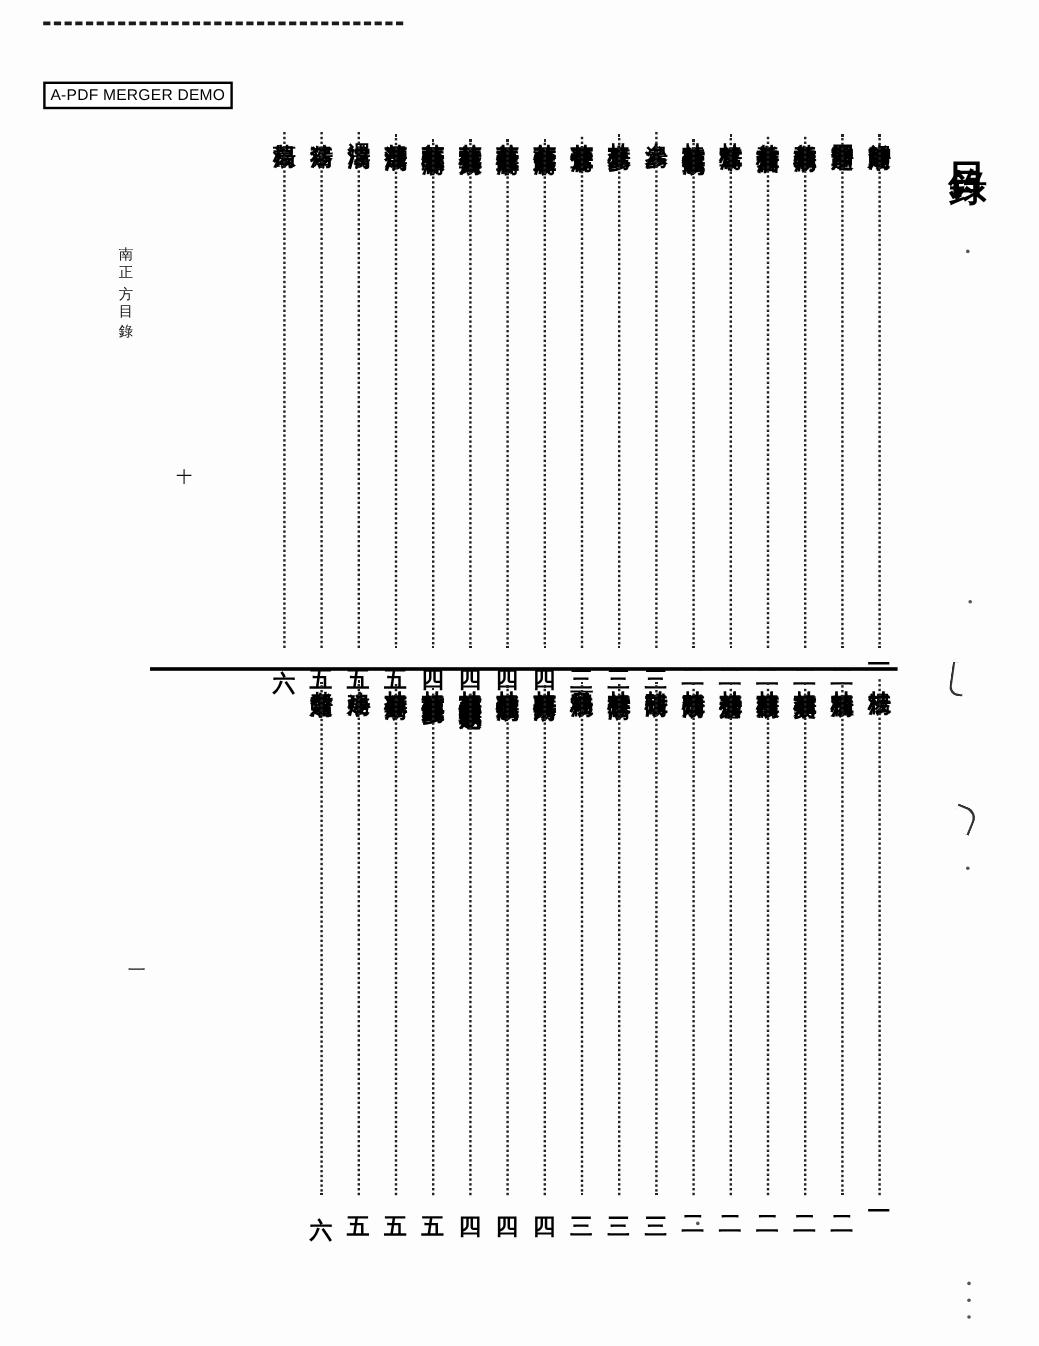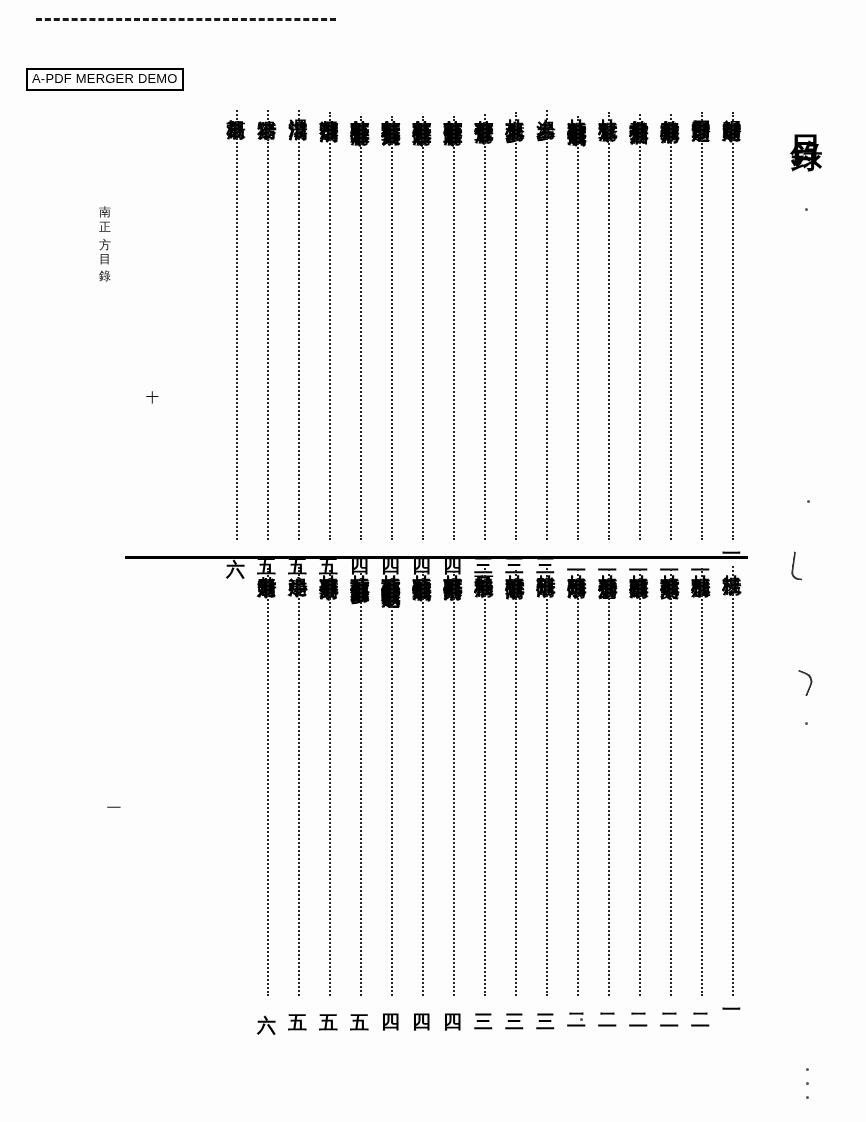--- a/index.html
+++ b/index.html
@@ -29,21 +29,21 @@
     left: 36px;
     top: 18px;
     width: 300px;
     height: 0;
     border-top: 3px dashed #1a1a1a;
   }
 
   
   .watermark {
     position: absolute;
-    left: 26px;
+    left: 36px;
     top: 68px;
     border: 2px solid #000;
     padding: 2px 4px 3px 4px;
     background: #fff;
     font-family: "Liberation Sans", sans-serif;
     font-size: 13px;
     letter-spacing: 0.2px;
     font-weight: 500;
     color: #000;
     white-space: nowrap;

